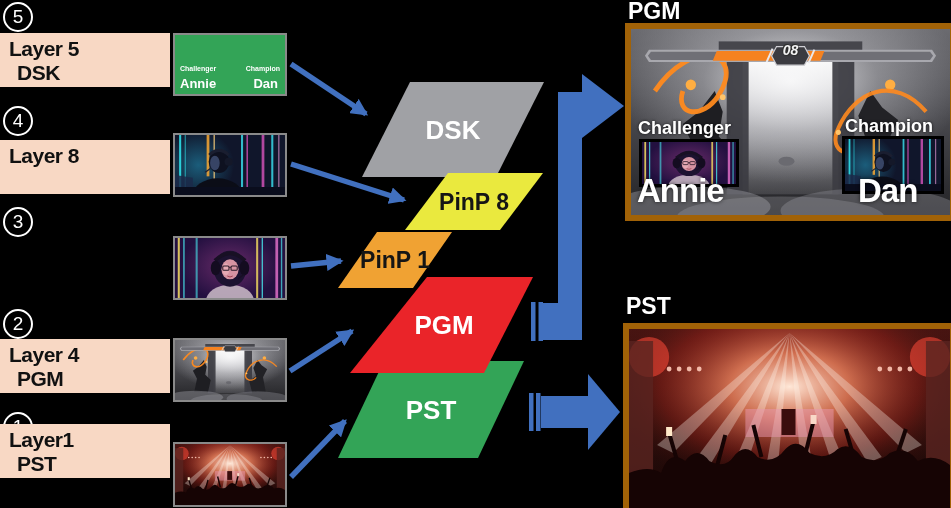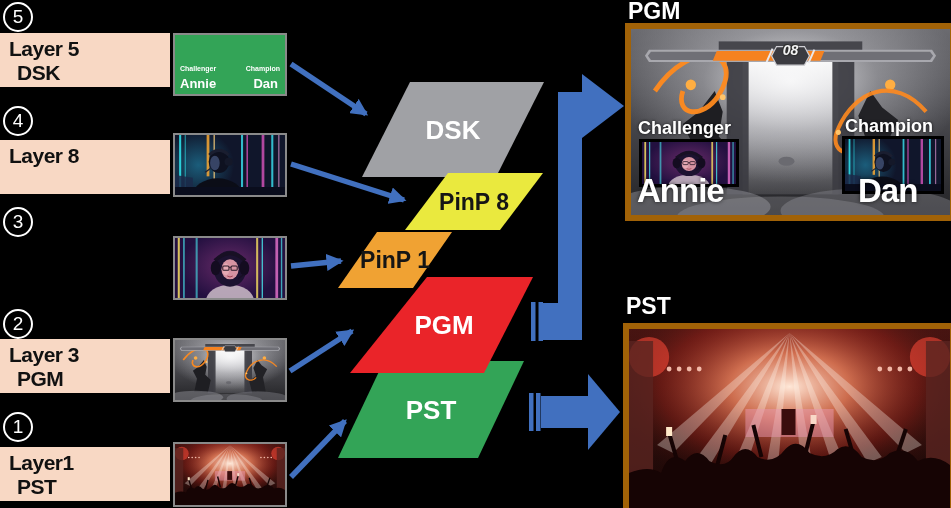--- a/index.html
+++ b/index.html
@@ -222,24 +222,24 @@
   <div class="badge" style="top:412px">1</div>
 
   <div class="lbox" style="top:33px">
     <div class="t1">Layer 5</div>
     <div class="t2">DSK</div>
   </div>
   <div class="lbox" style="top:140px">
     <div class="t1">Layer 8</div>
   </div>
   <div class="lbox" style="top:339px">
-    <div class="t1">Layer 3</div>
+    <div class="t1">Layer 4</div>
     <div class="t2">PGM</div>
   </div>
-  <div class="lbox" style="top:447px">
+  <div class="lbox" style="top:424px">
     <div class="t1">Layer1</div>
     <div class="t2">PST</div>
   </div>
 
   <div class="thumb" style="top:33px;height:59px;background:#33a457;">
     <div class="slate-txt" style="left:5px;top:30px;font-size:7px;">Challenger</div>
     <div class="slate-txt" style="right:5px;top:30px;font-size:7px;">Champion</div>
     <div class="slate-txt" style="left:5px;top:41px;font-size:13px;">Annie</div>
     <div class="slate-txt" style="right:7px;top:41px;font-size:13px;">Dan</div>
   </div>

